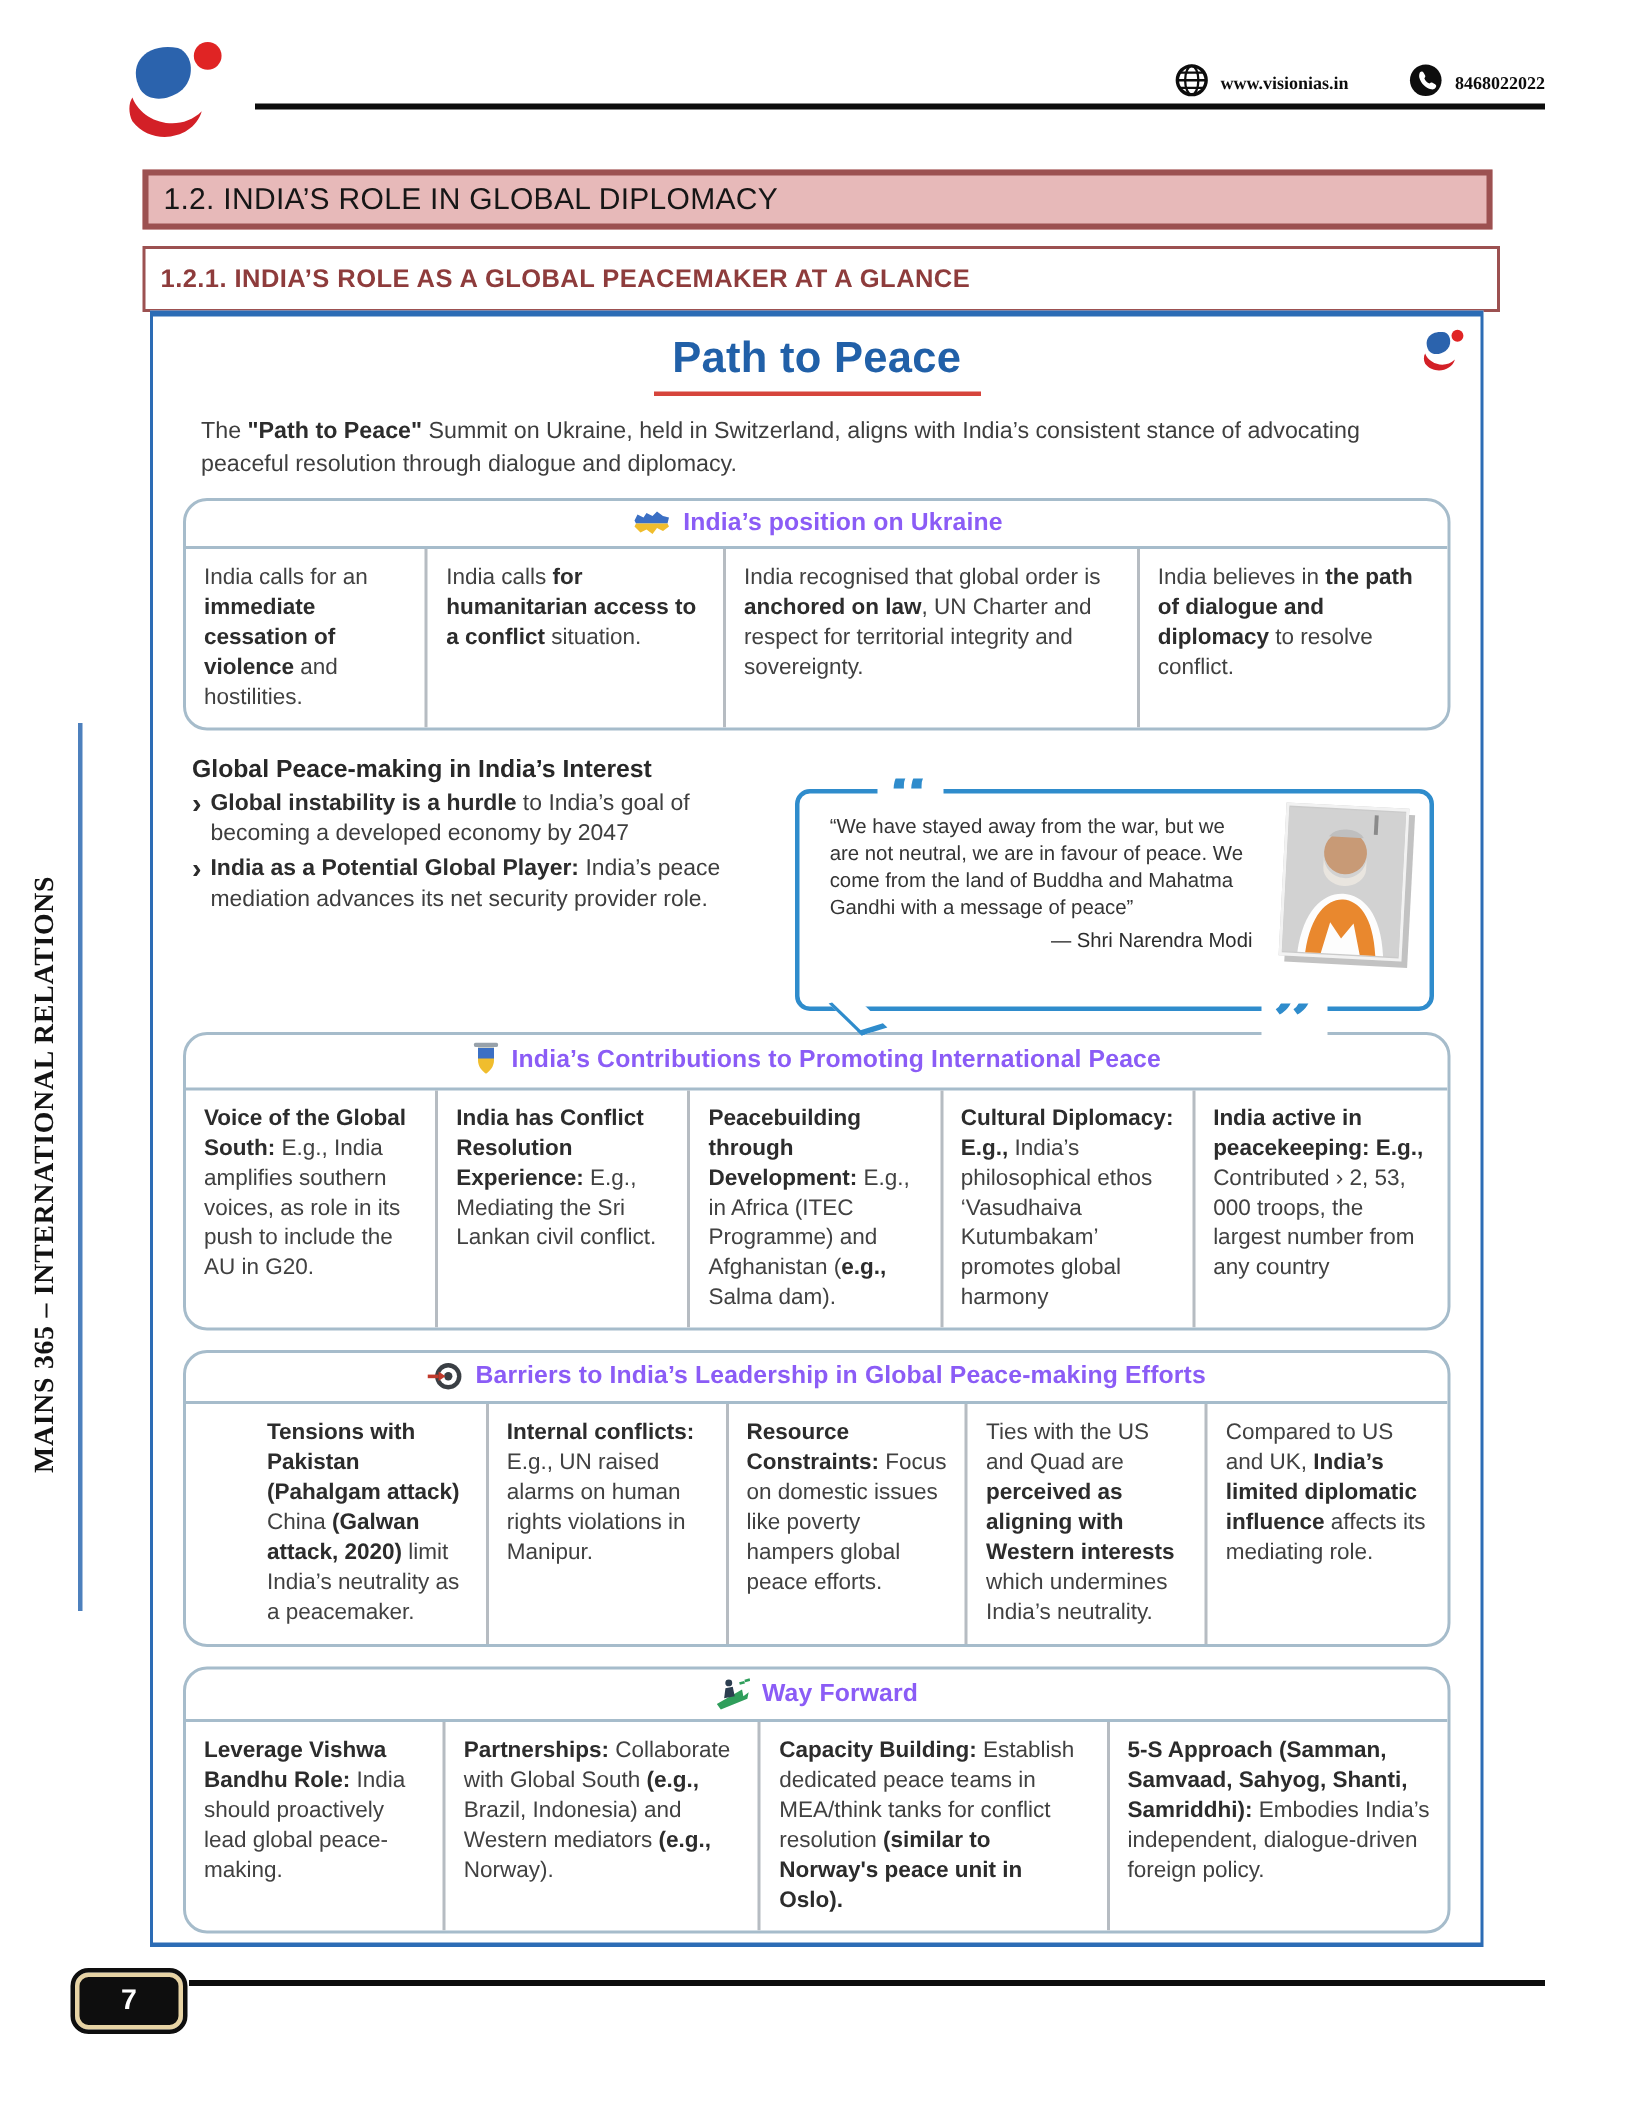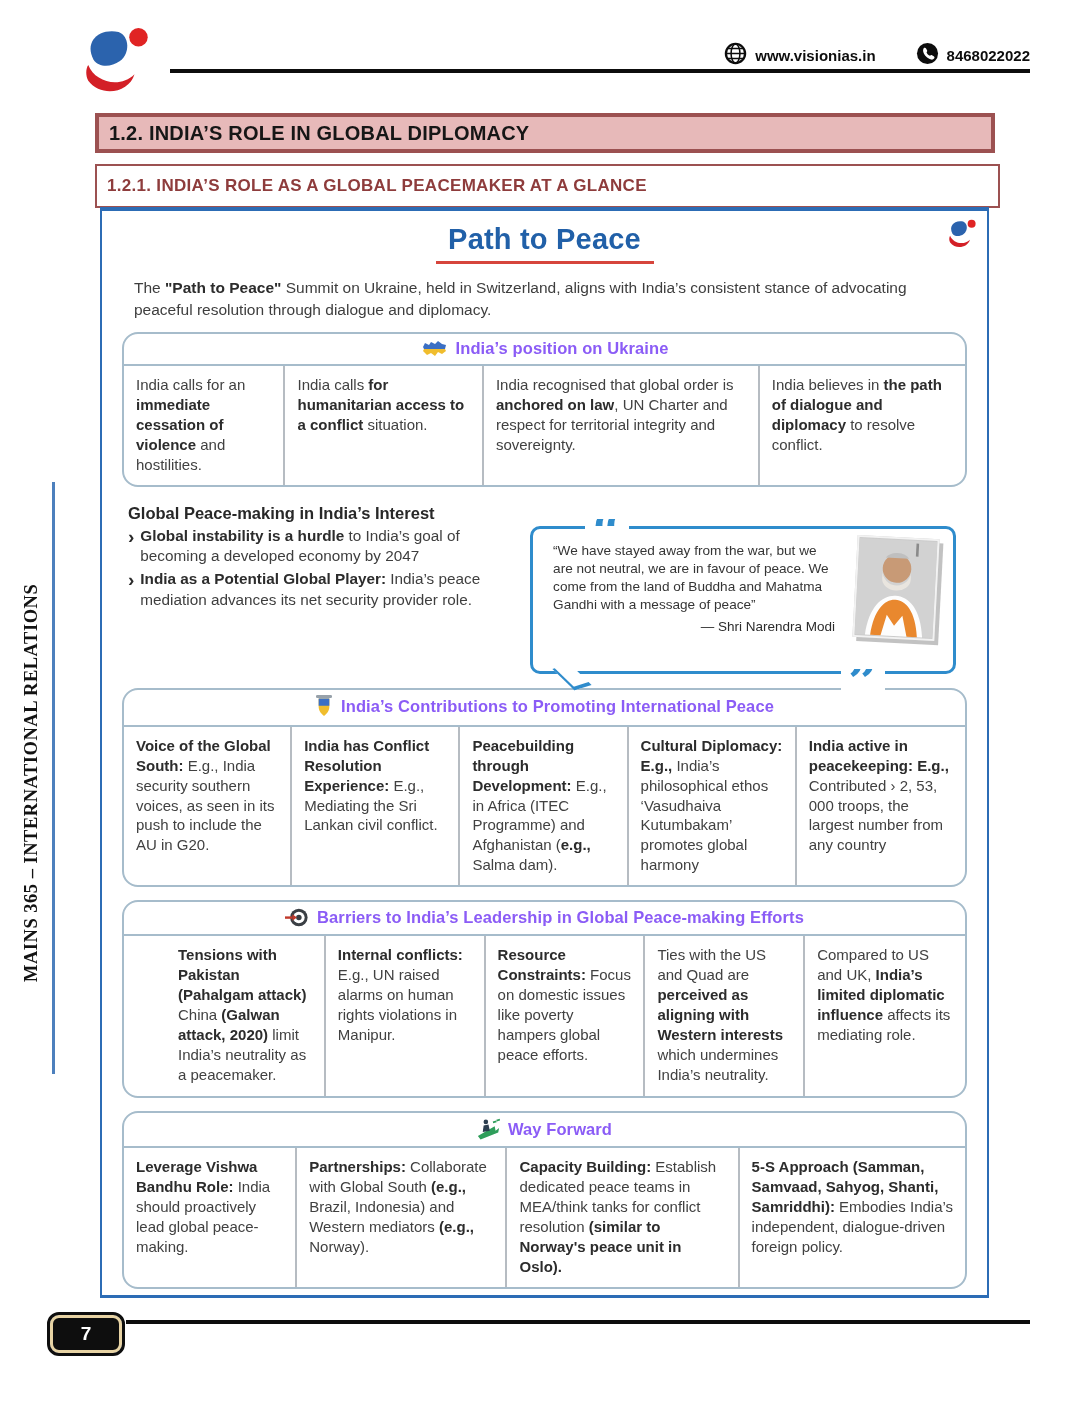--- a/index.html
+++ b/index.html
@@ -3,26 +3,26 @@
 <meta charset="utf-8">
 <style>
   * { margin:0; padding:0; box-sizing:border-box; }
   html,body { background:#fff; }
   body { font-family:"Liberation Sans","DejaVu Sans",sans-serif; width:1088px; height:1408px; position:relative; overflow:hidden; }
   .page { position:relative; width:1088px; height:1408px; background:#fff; }
 
   
   .logo { position:absolute; }
   .logo svg { display:block; }
-  .hdr-right { position:absolute; top:42px; right:58px; display:flex; align-items:center; gap:14px; font-weight:bold; font-size:15px; color:#0d0d0d; }
+  .hdr-right { position:absolute; top:42px; right:58px; display:flex; align-items:center; gap:14px; font-weight:bold; font-size:12px; color:#0d0d0d;font-family:Liberation Serif, serif; }
   .hdr-right .grp { display:flex; align-items:center; gap:8px; }
   .hdr-line { position:absolute; top:69px; left:170px; width:860px; height:4px; background:#0d0d0d; }
 
   
-  .h12 { position:absolute; top:113px; left:95px; width:900px; height:40px; background:#e7b9b9; border:4px solid #9c5151; display:flex; align-items:center; padding-left:10px; font-size:20px; font-weight:bold; color:#161616; letter-spacing:.2px; }
+  .h12 { position:absolute; top:113px; left:95px; width:900px; height:40px; background:#e7b9b9; border:4px solid #9c5151; display:flex; align-items:center; padding-left:10px; font-size:20px; font-weight:normal; color:#161616; letter-spacing:.2px; }
   .h121 { position:absolute; top:164px; left:95px; width:905px; height:44px; background:#fff; border:2px solid #9c5151; display:flex; align-items:center; padding-left:10px; font-size:17px; font-weight:bold; color:#8e3c3c; letter-spacing:.3px; }
 
   
   .side-label { position:absolute; left:14px; top:495px; height:575px; width:34px; display:flex; align-items:center; justify-content:center;
     writing-mode:vertical-rl; transform:rotate(180deg); font-family:"Liberation Serif","DejaVu Serif",serif; font-weight:bold; font-size:18.5px; color:#131313; letter-spacing:.5px; white-space:nowrap; }
   .side-line { position:absolute; left:52px; top:482px; width:3px; height:592px; background:#4d80bd; }
 
   
   .infobox { position:absolute; top:207px; left:100px; width:889px; height:1091px; background:#fff; border:2px solid #2c6cb5; border-top:4px solid #2c6cb5; border-bottom:3px solid #2c6cb5; padding:6px 18px 0 18px; overflow:hidden; }
   .box-logo { position:absolute; top:7px; right:8px; }
@@ -179,21 +179,21 @@
         <span>
           <svg width="18" height="24" viewBox="0 0 20 27">
             <rect x="1" y="0" width="18" height="3.4" rx="1.4" fill="#97a1aa"></rect>
             <path d="M4 4 H16 V13 C16 18 13.5 21 10 23.5 C6.5 21 4 18 4 13 Z" fill="#f0bd2d"></path>
             <path d="M4 4 H16 V12 H4 Z" fill="#3b6fc4"></path>
           </svg>
         </span>
         <span>India’s Contributions to Promoting International Peace</span>
       </div>
       <div class="cols cols5" style="min-height:152px;">
-        <div class="cell"><span class="b">Voice of the Global South:</span><span> E.g., India security southern voices, as seen in its push to include the AU in G20.</span></div>
+        <div class="cell"><span class="b">Voice of the Global South:</span><span> E.g., India amplifies southern voices, as role in its push to include the AU in G20.</span></div>
         <div class="cell"><span class="b">India has Conflict Resolution Experience:</span><span> E.g., Mediating the Sri Lankan civil conflict.</span></div>
         <div class="cell"><span class="b">Peacebuilding through Development:</span><span> E.g., in Africa (ITEC Programme) and Afghanistan (</span><span class="b">e.g.,</span><span> Salma dam).</span></div>
         <div class="cell"><span class="b">Cultural Diplomacy: E.g.,</span><span> India’s philosophical ethos ‘Vasudhaiva Kutumbakam’ promotes global harmony</span></div>
         <div class="cell"><span class="b">India active in peacekeeping: E.g.,</span><span> Contributed › 2, 53, 000 troops, the largest number from any country</span></div>
       </div>
     </section>
 
     <section class="boxed">
       <div class="sec-head">
         <span>

